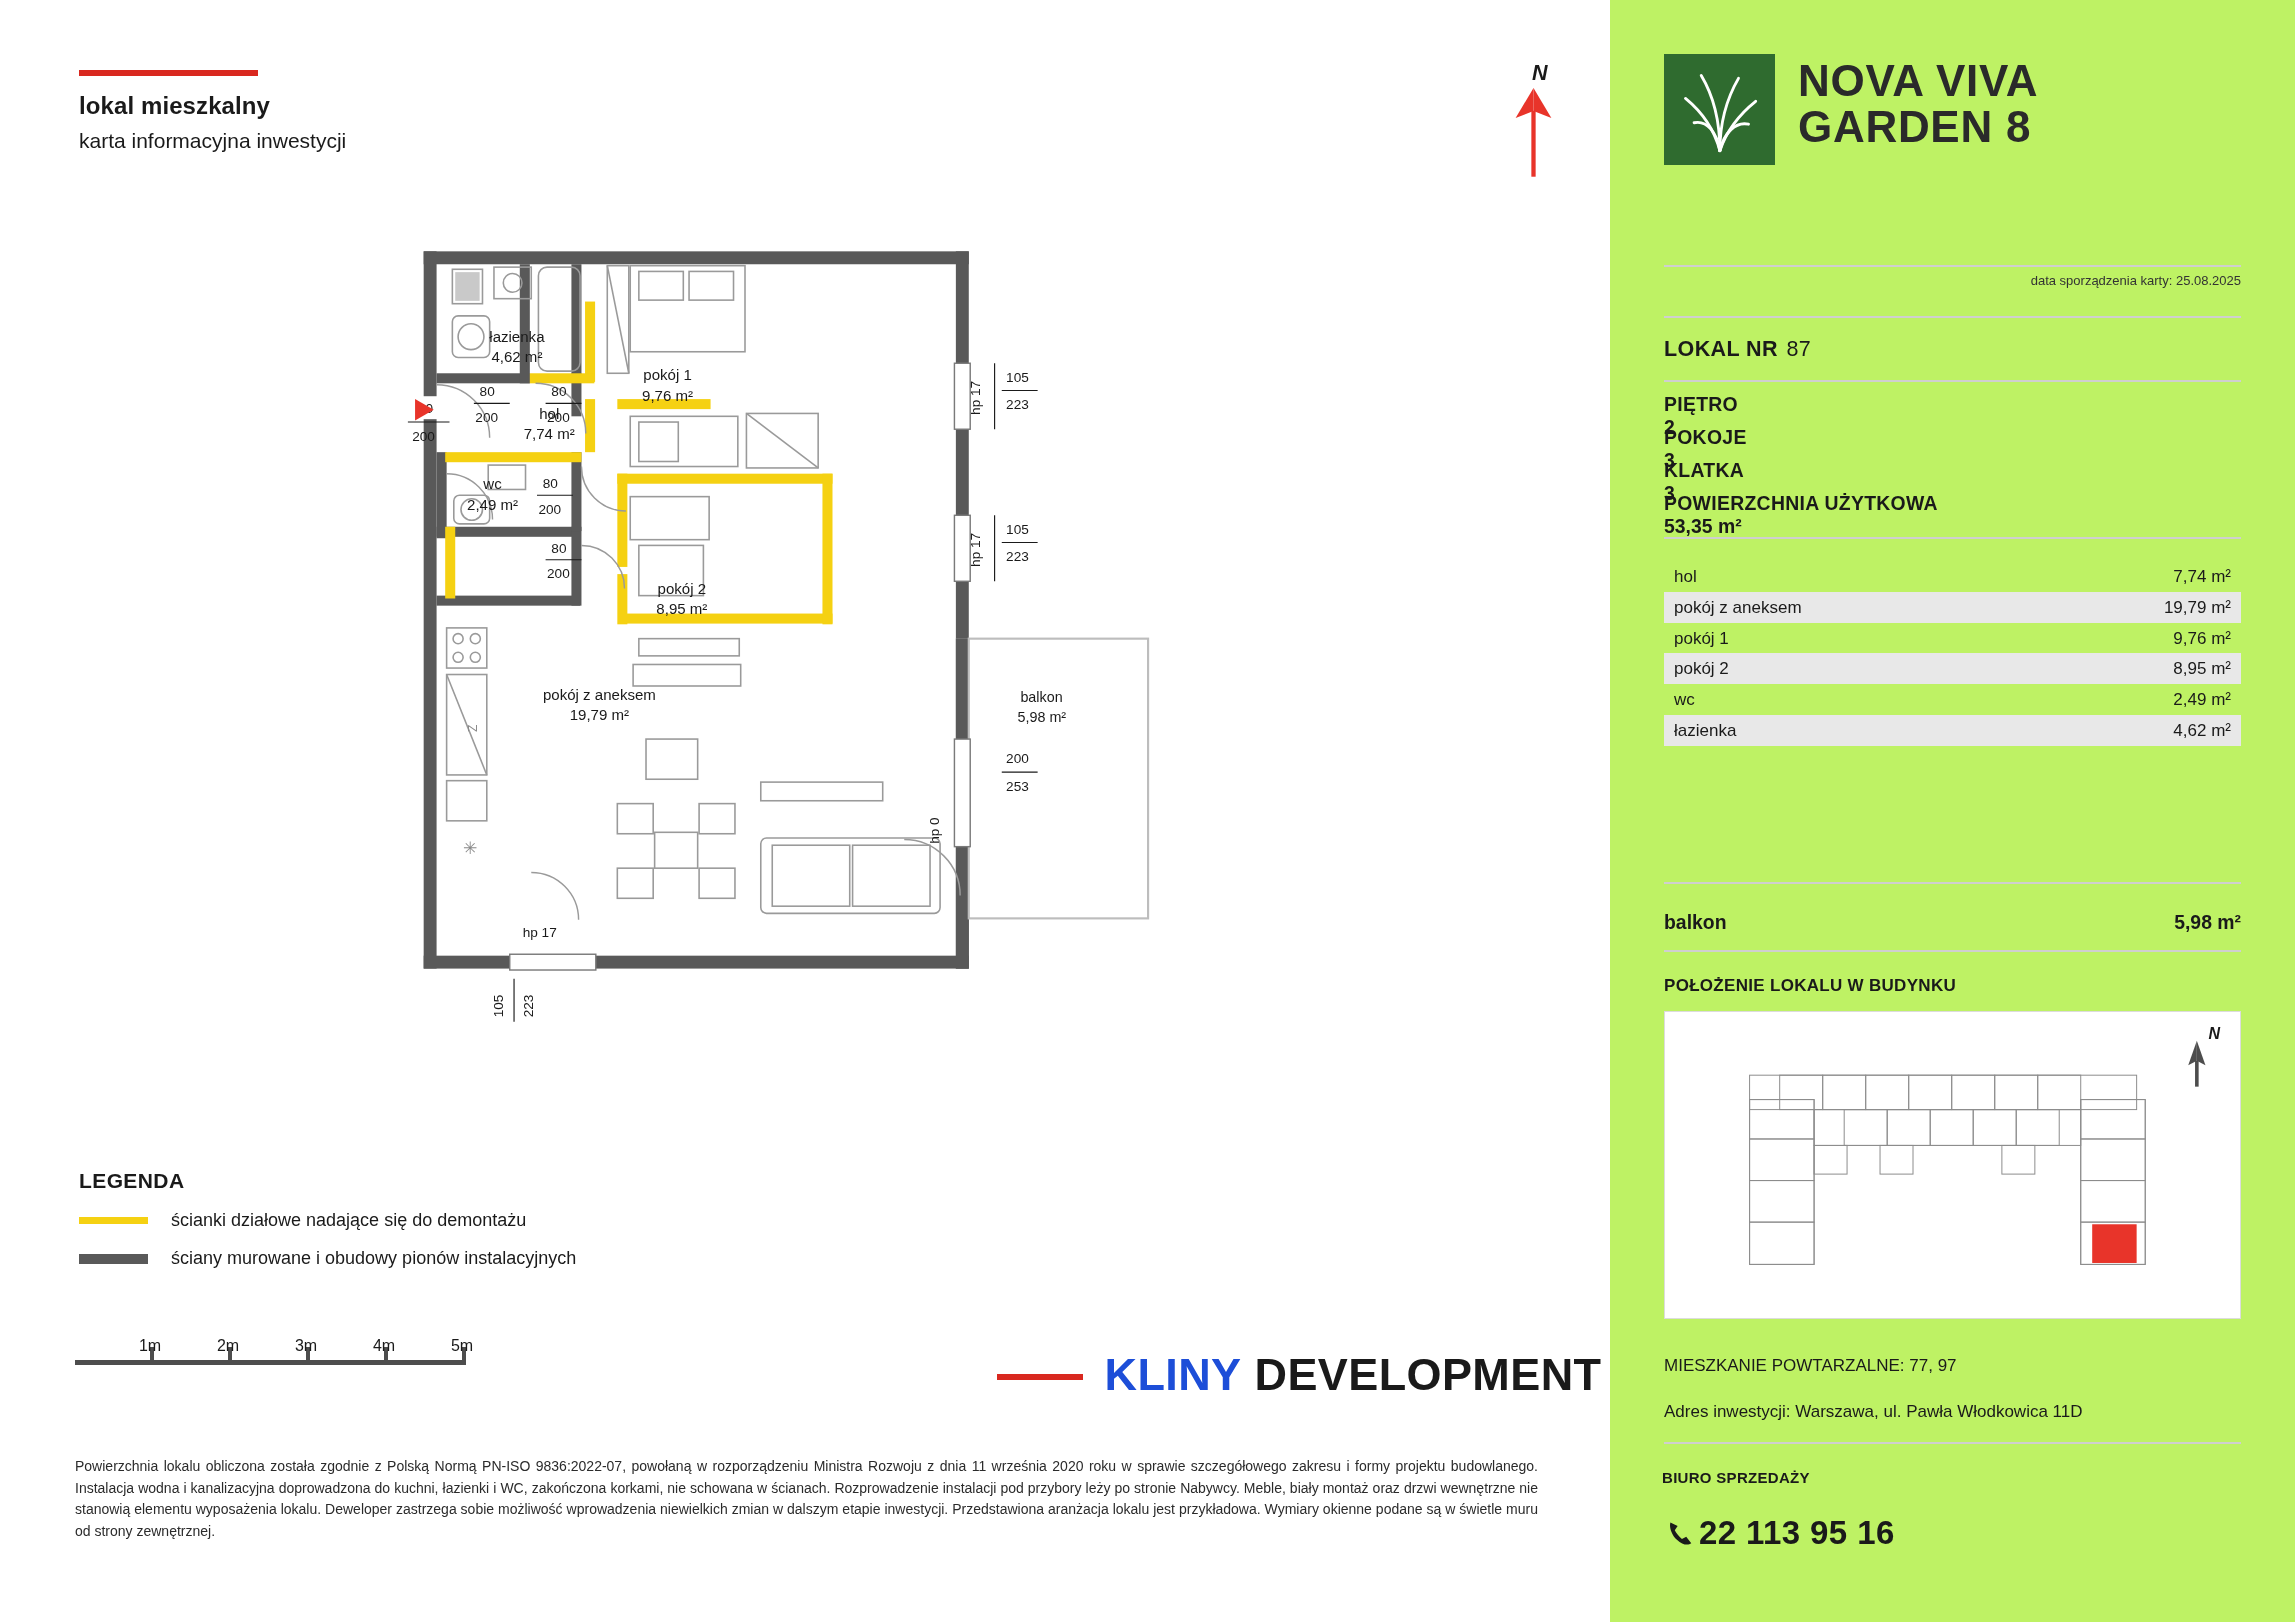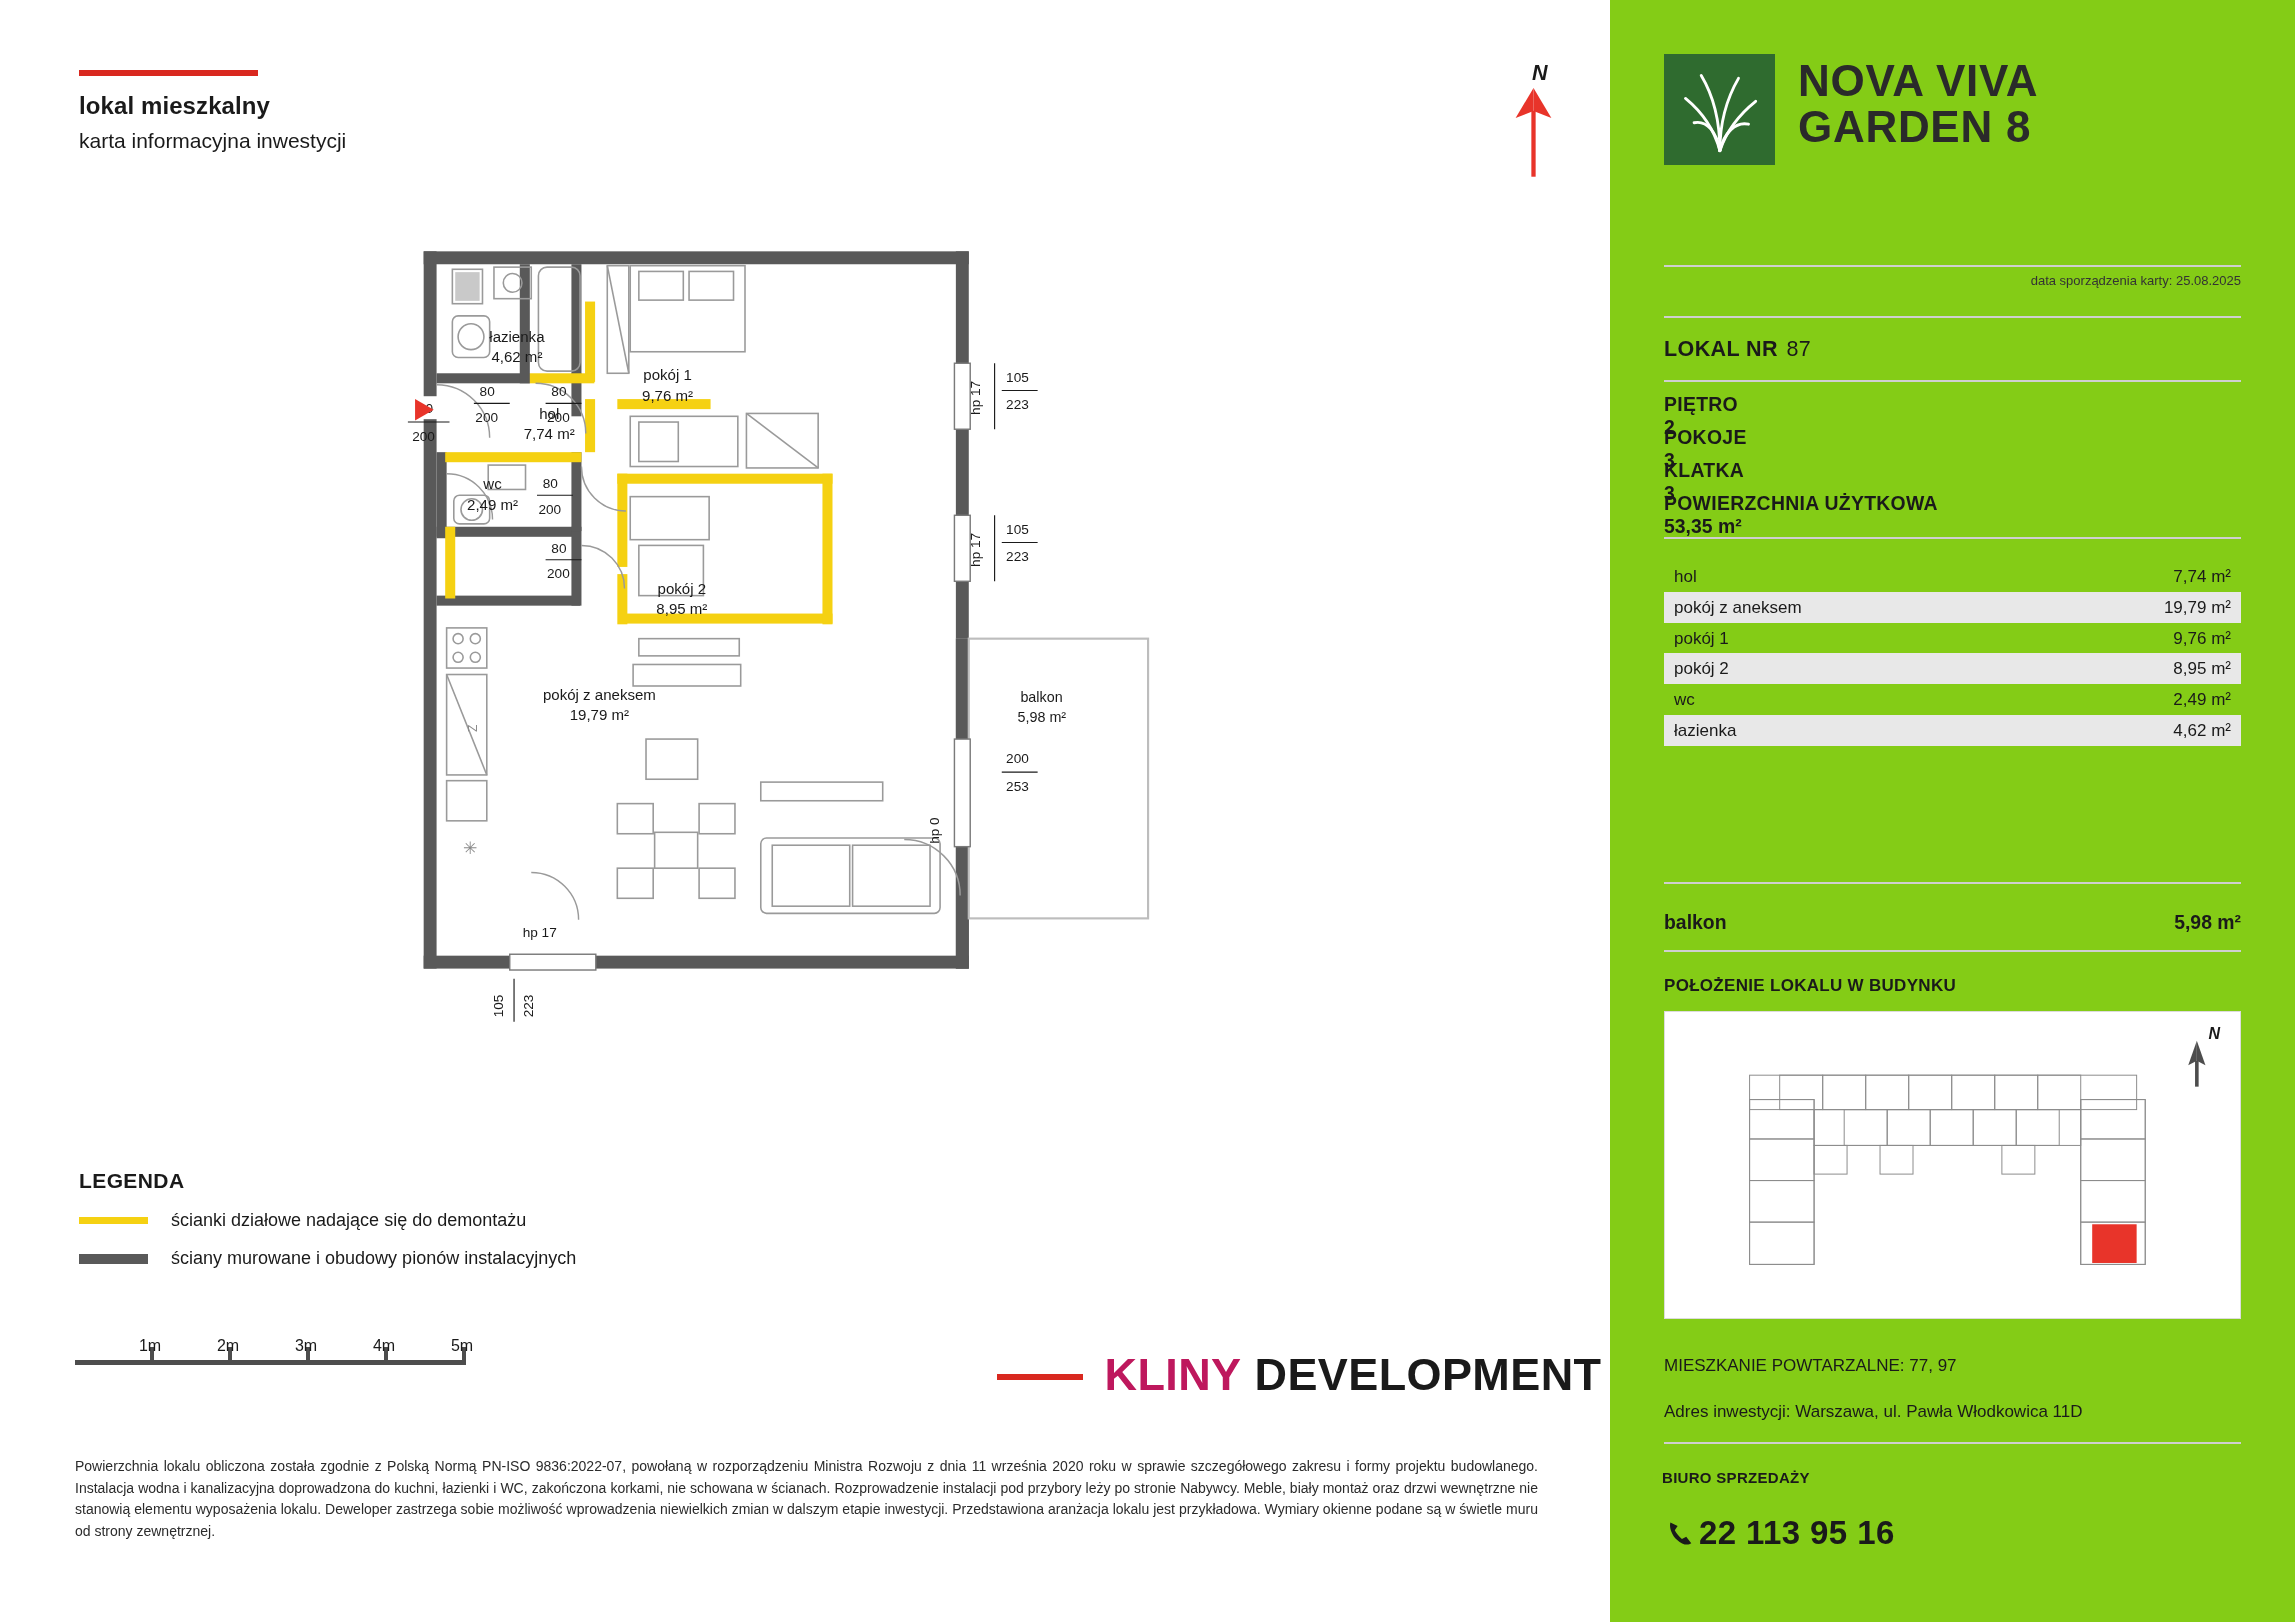--- a/index.html
+++ b/index.html
@@ -55,33 +55,33 @@
   
   .scalebar { position:absolute; left:75px; top:1343px; width:402px; }
   .scalebar .ticks { position:relative; height:24.4px; }
   .scalebar .bar { position:absolute; left:0; top:17px; width:391px; height:5px; background:#4d4d4d; }
   .scalebar .tk { position:absolute; top:4.3px; width:3.6px; height:18px; background:#4d4d4d; }
   .scalebar .lb { position:absolute; top:-5.7px; font-size:16px; transform:translateX(-50%); }
 
   
   .devlogo { position:absolute; left:997px; top:1349px; display:flex; align-items:center; }
   .devlogo .dash { width:86px; height:5.7px; background:#d9281f; margin-right:21.5px; margin-top:4.3px; }
-  .devlogo .t1 { font-size:45px; font-weight:bold; color:#be185d; letter-spacing:0.4px;}
+  .devlogo .t1 { font-size:45px; font-weight:bold; color:#1d4ed8; letter-spacing:0.4px;}
   .devlogo .t2 { font-size:45px; font-weight:bold; color:#1a1a1a; letter-spacing:0.4px; margin-left:13px;}
 
   
   .footnote {
     position:absolute; left:75px; top:1456px; width:1463px;
     font-size:14px; line-height:1.55; color:#2b2b2b; text-align:justify;
   }
 
   
   .right {
     position:relative; width:685px; height:100%;
-    background:#84cc16;
+    background:#bef264;
   }
   .brand { position:absolute; left:54px; top:54px; display:flex; align-items:flex-start; }
   .brand-mark { width:111px; height:111px; background:#2f6b2f; position:relative; overflow:hidden; flex:none;}
   .brand-words { margin-left:23px; margin-top:4.3px; }
   .bw1 { font-size:44px; font-weight:bold; letter-spacing:0.7px; color:#2a2a2a; line-height:1.05;}
   .bw2 { font-size:44px; font-weight:bold; letter-spacing:0.7px; color:#2a2a2a; line-height:1.05;}
   .bw2 .num { color:#2a2a2a; font-weight:bold; }
 
   .rdate { position:absolute; right:54px; top:273px; font-size:13px; color:#333; }
   .rule { position:absolute; left:54px; width:577px; height:2.2px; background:#cfcfcf; }

